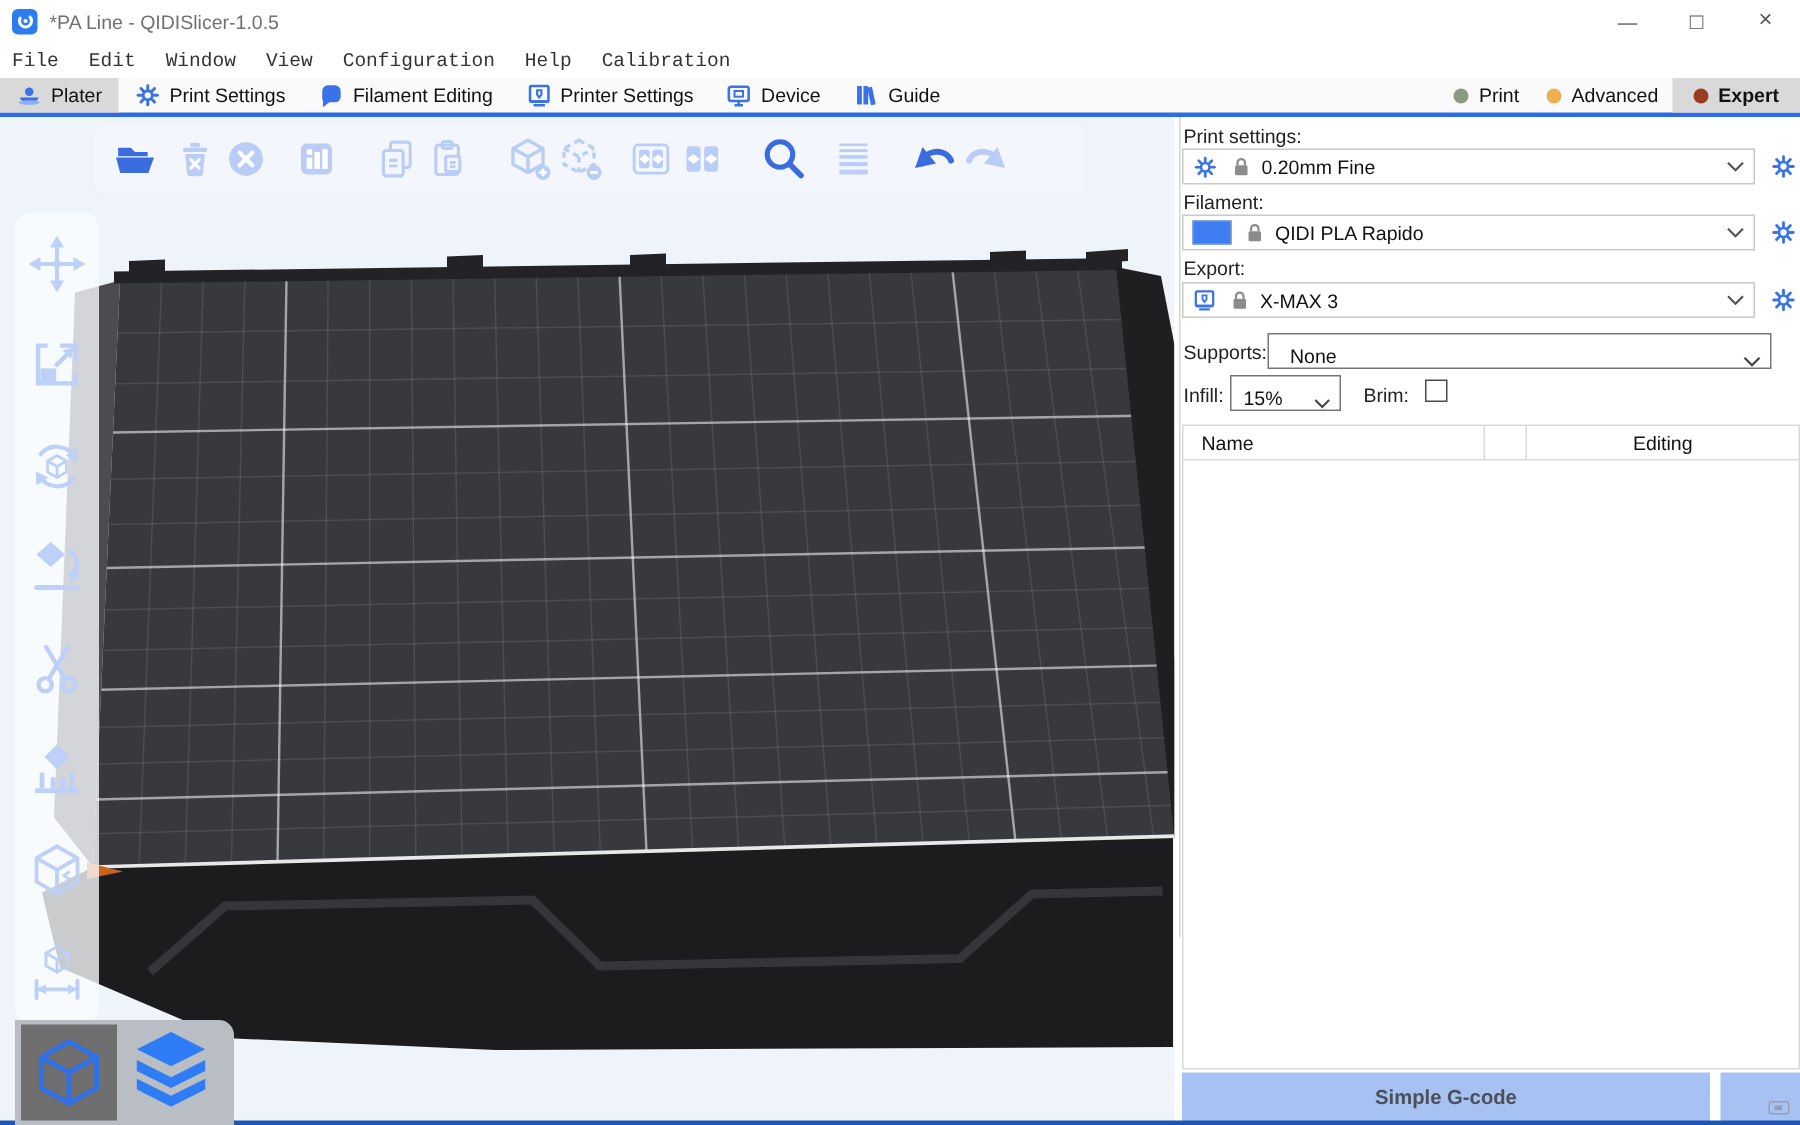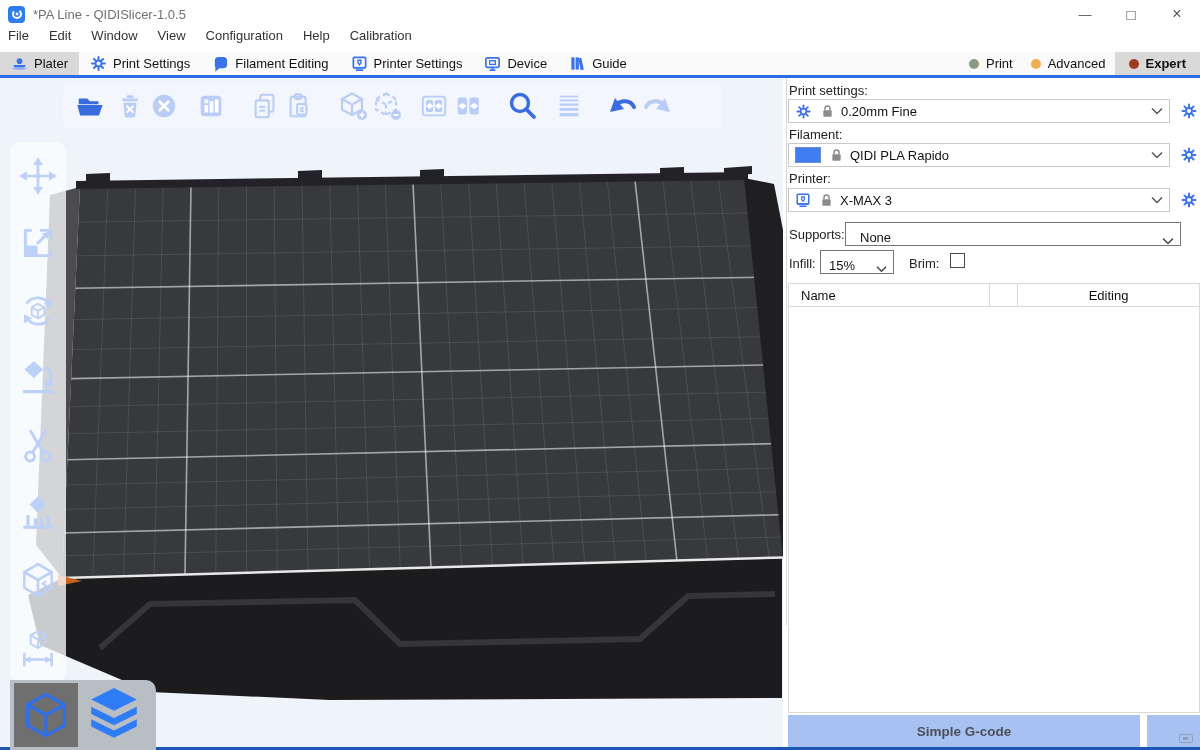--- a/index.html
+++ b/index.html
@@ -10,21 +10,21 @@
   
   .titlebar { position:absolute; left:0; top:0; width:1200px; height:28px; background:#ffffff; display:flex; align-items:center; }
   .app-logo { width:17px; height:17px; margin:0 8px 0 8px; border-radius:4px; background:#2d7cf0; display:flex; align-items:center; justify-content:center; }
   .title-text { font-size:13px; color:#707070; }
   .win-controls { margin-left:auto; display:flex; height:100%; }
   .win-btn { width:46px; height:100%; display:flex; align-items:center; justify-content:center; color:#555; font-size:13px; }
   .win-btn.max { font-size:15px; }
   .win-btn.close { font-size:16px; }
 
   
-  .menubar { position:absolute; left:0; top:28px; width:964px; height:24px; display:flex; background:#fff; }
+  .menubar { position:absolute; left:0; top:28px; width:964px; height:24px; display:flex; align-items:center; background:#fff;font-family:Liberation Mono, monospace; }
   .menu-item { padding:0 10px; font-size:13px; color:#333; }
   .menu-item:first-child { padding-left:8px; }
 
   
   .tabbar { position:absolute; left:0; top:52px; width:1200px; height:26px; background:#fafafa; display:flex; align-items:stretch; border-bottom:3px solid #2e6be6; }
   .tab { display:flex; align-items:center; padding:0 11px; font-size:13px; color:#111; }
   .tab .ticon { margin-right:6px; display:flex; }
   .tab.active { background:#d9d9d9; }
   .modes { margin-left:auto; display:flex; align-items:stretch; }
   .mode { display:flex; align-items:center; padding:0 9px; font-size:13px; color:#111; }
@@ -568,21 +568,21 @@
           <line x1="9" y1="13.2" x2="9" y2="15.5"></line>
           <line x1="6" y1="12" x2="4.4" y2="13.6"></line>
           <line x1="4.8" y1="9" x2="2.5" y2="9"></line>
           <line x1="6" y1="6" x2="4.4" y2="4.4"></line>
           <line x1="9" y1="4.8" x2="9" y2="2.5"></line>
           <line x1="12" y1="6" x2="13.6" y2="4.4"></line>
         </g>
       </svg>
   </div>
 
-  <span class="sp-label" style="left:2px; top:93px;">Printer:</span>
+  <span class="sp-label" style="left:2px; top:93px;">Export:</span>
   <div class="combo" style="left:1px; top:110px; width:382px;">
     <svg width="16" height="16" viewBox="0 0 18 18" fill="none" stroke="#3a72e8" stroke-width="1.7">
         <rect x="2.5" y="2.5" width="13" height="11" rx="1"></rect>
         <line x1="2.5" y1="13.5" x2="15.5" y2="13.5"></line>
         <line x1="5" y1="16" x2="13" y2="16"></line>
         <path d="M7.5 5.5 h3 v3 l-1.5 2 -1.5 -2 z" stroke-width="1.4"></path>
       </svg>
     <svg width="15" height="16" viewBox="0 0 18 18" style="margin-left:8px;">
         <rect x="4" y="8" width="10" height="8" rx="1.2" fill="#8b8b8b"></rect>
         <path d="M6 8 V6 a3 3 0 0 1 6 0 v2" fill="none" stroke="#8b8b8b" stroke-width="1.8"></path>

